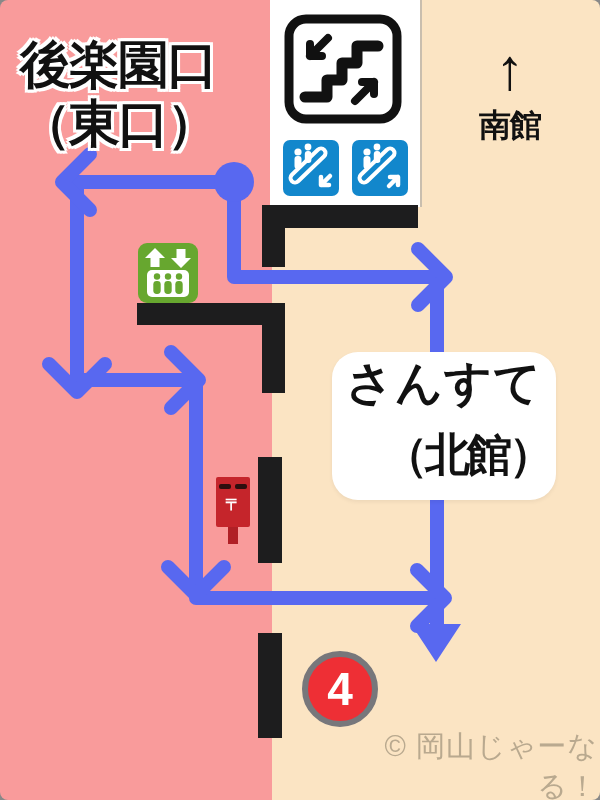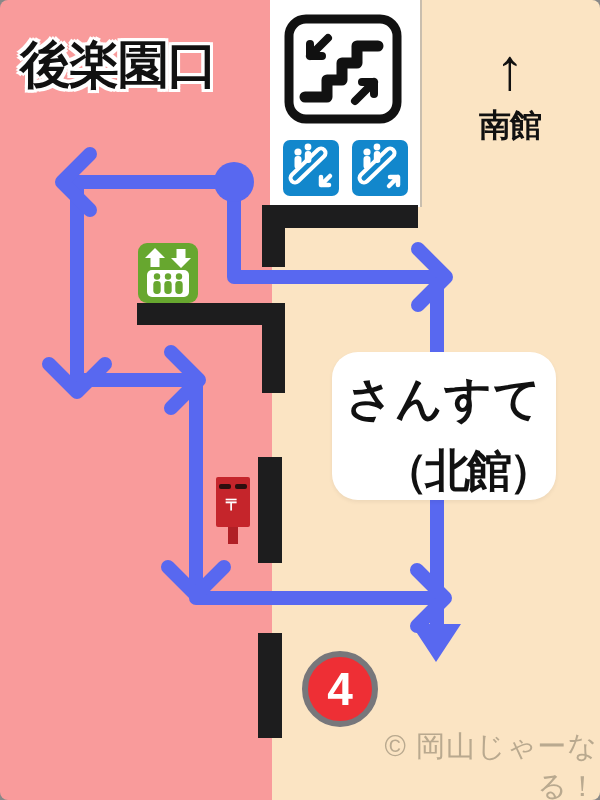--- a/index.html
+++ b/index.html
@@ -32,21 +32,21 @@
                  0 -3px 0 #fff,0 3px 0 #fff,-3px 0 0 #fff,3px 0 0 #fff;
     letter-spacing:-2px;}
   .south{left:440px;top:40px;width:140px;text-align:center;color:#111;
     text-shadow:-2px -2px 0 #fbe4c3,2px 2px 0 #fbe4c3;}
   .south .arr{font-size:58px;font-weight:bold;line-height:1.0;display:block;}
   .south .lbl{font-size:32px;font-weight:bold;letter-spacing:-1px;display:block;margin-top:6px;}
   
   .north-box{left:332px;top:352px;width:224px;height:148px;background:#ffffff;
     border-radius:26px;text-align:center;color:#111;
     box-shadow:0 2px 4px rgba(0,0,0,0.06);}
-  .north-box .l1{font-size:47px;font-weight:bold;margin-top:16px;letter-spacing:1px;}
+  .north-box .l1{font-size:47px;font-weight:bold;margin-top:0;letter-spacing:1px;}
   .north-box .l2{font-size:45px;font-weight:bold;margin-top:10px;letter-spacing:-3px;padding-left:46px;}
   
   .badge{left:302px;top:651px;width:76px;height:76px;border-radius:50%;
     background:#ee2f35;border:6px solid #77777b;box-sizing:border-box;
     display:flex;align-items:center;justify-content:center;
     color:#fff;font-size:46px;font-weight:bold;}
   
   .watermark{left:340px;top:727px;width:258px;text-align:right;
     font-size:29px;color:#b9a98f;letter-spacing:1px;}
   
@@ -113,20 +113,21 @@
       <path d="M168 567 L196 595 L224 567"></path>
       <path d="M418 249 L446 277 L418 305"></path>
       <path d="M417 570 L445 598 L417 626"></path>
     </g>
     <circle cx="234" cy="182" r="20" fill="#5868f0"></circle>
     <polygon points="411,624 461,624 436,662" fill="#5868f0"></polygon>
   </svg>
 
   <div class="abs exit-title">
     <div>後楽園口</div>
+    <div>（東口）</div>
   </div>
 
   <div class="abs south">
     <span class="arr">↑</span>
     <span class="lbl">南館</span>
   </div>
 
   <svg class="abs" style="left:138px;top:243px;" width="60" height="60" viewBox="0 0 60 60">
     <rect x="0" y="0" width="60" height="60" rx="9" fill="#67a72f"></rect>
     <polygon points="17,5 27,15 21.5,15 21.5,24 12.5,24 12.5,15 7,15" fill="#fff"></polygon>

